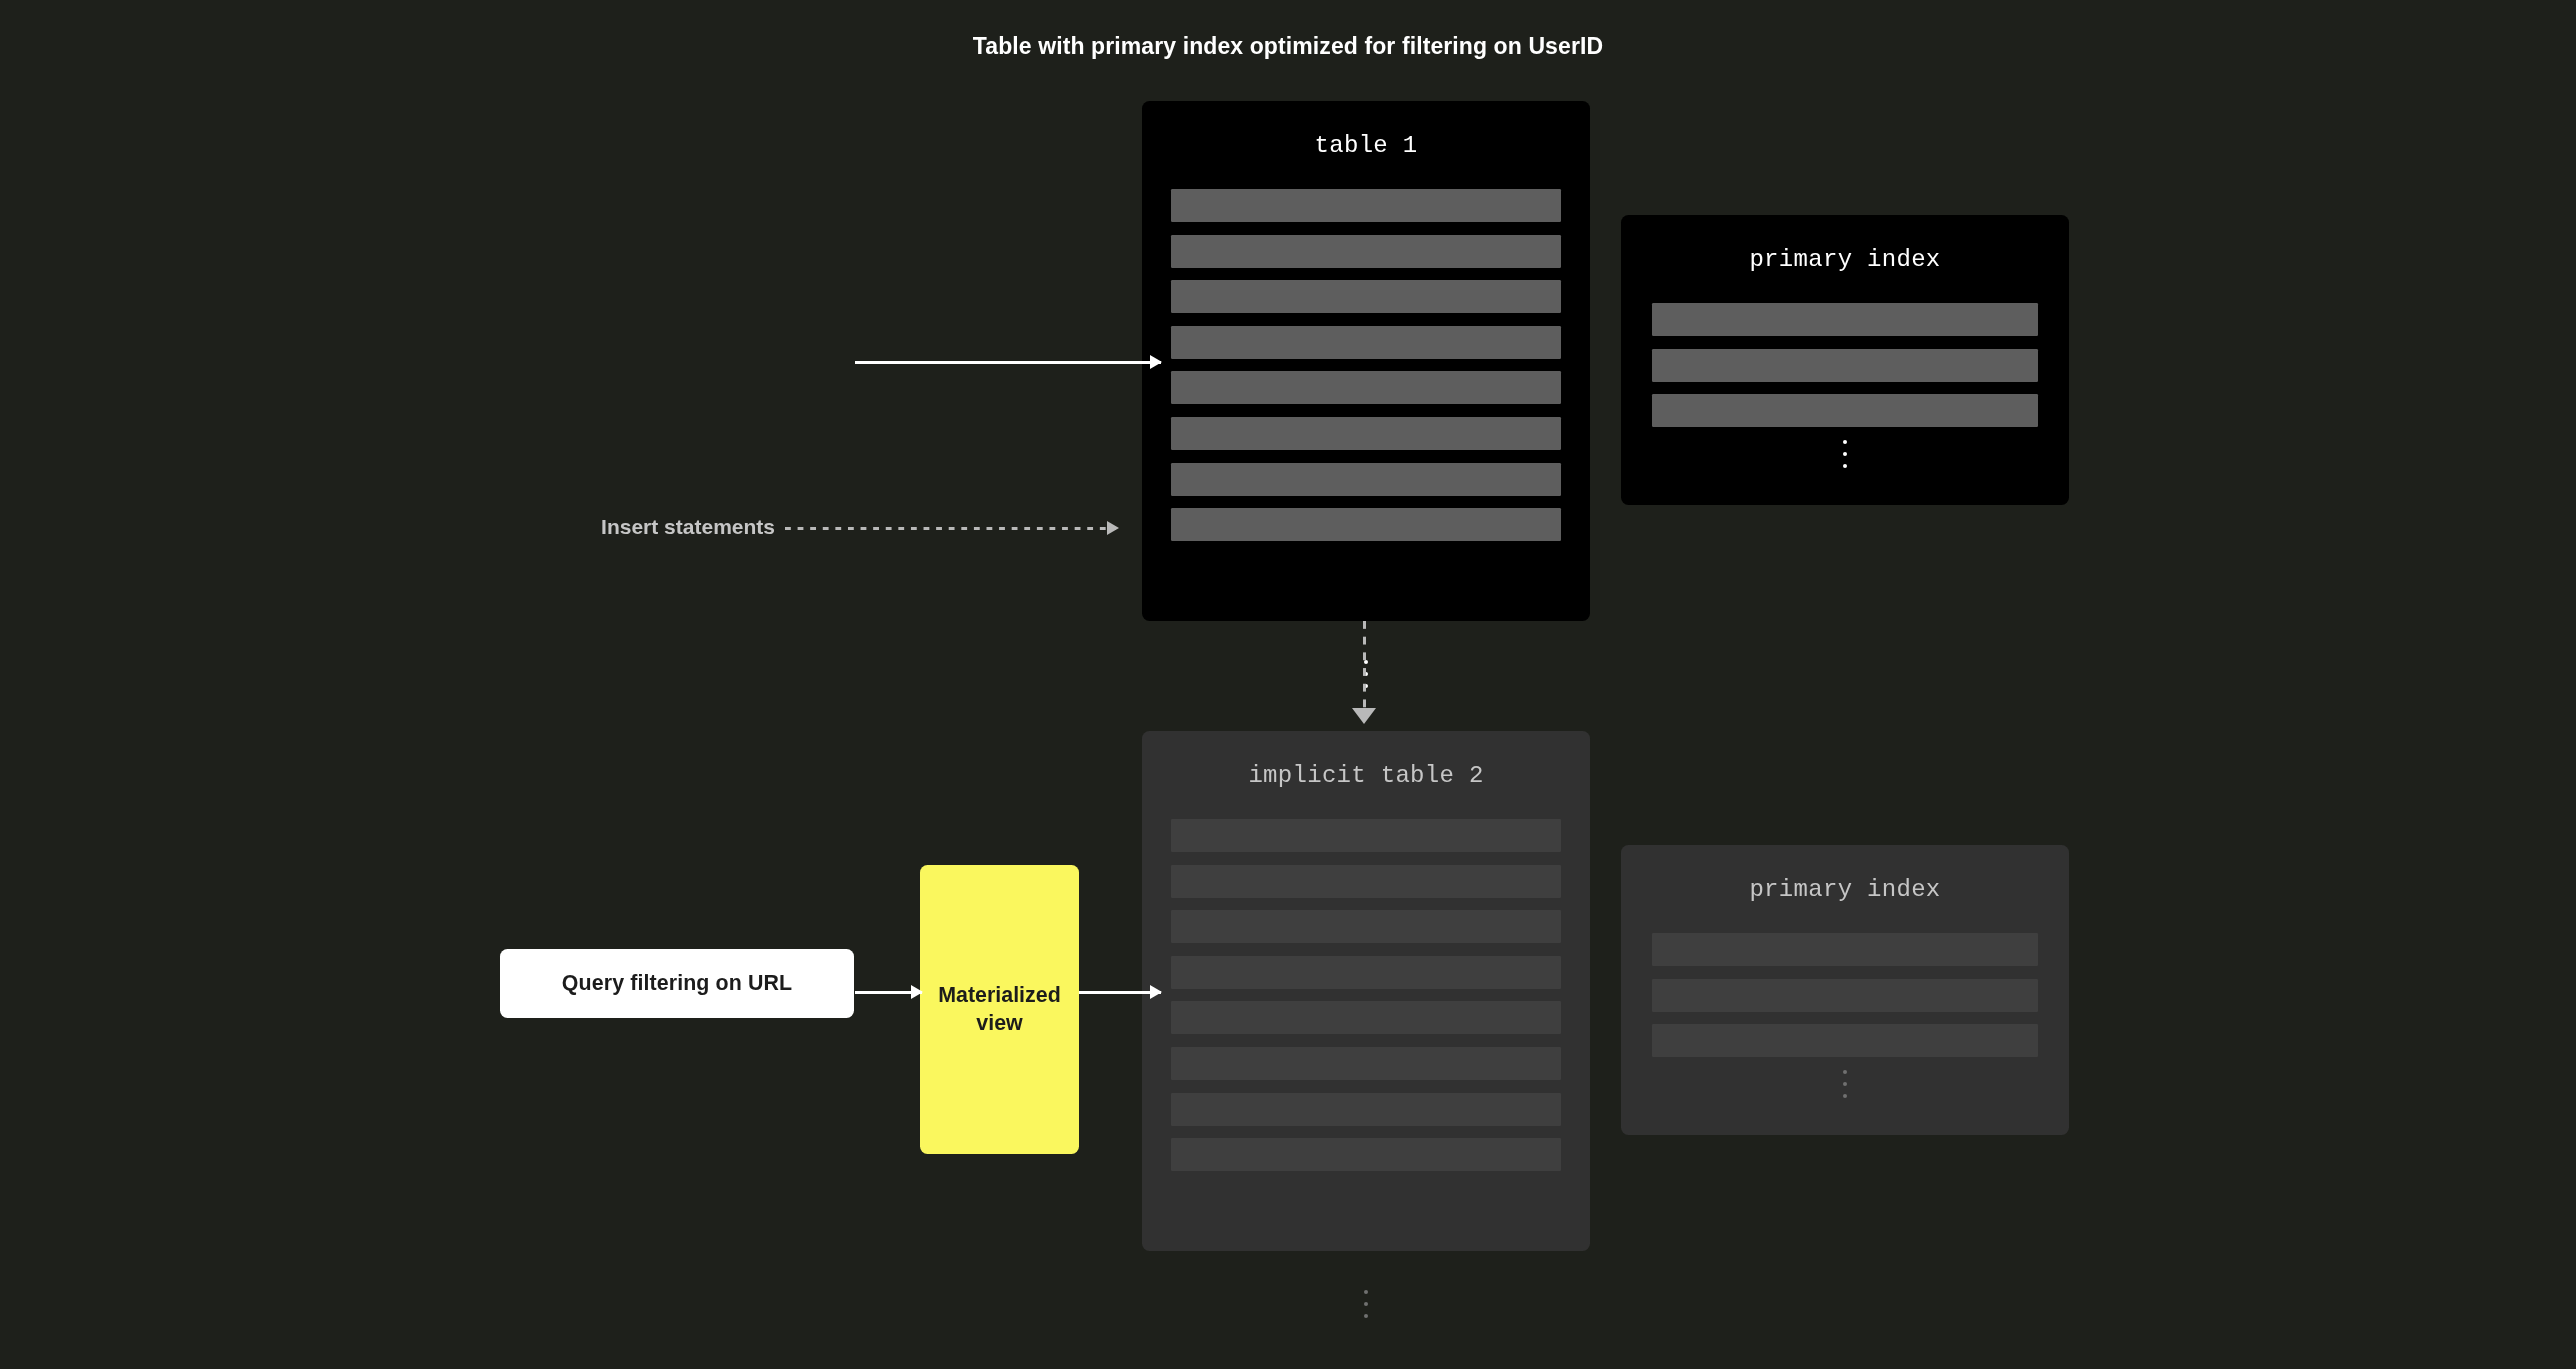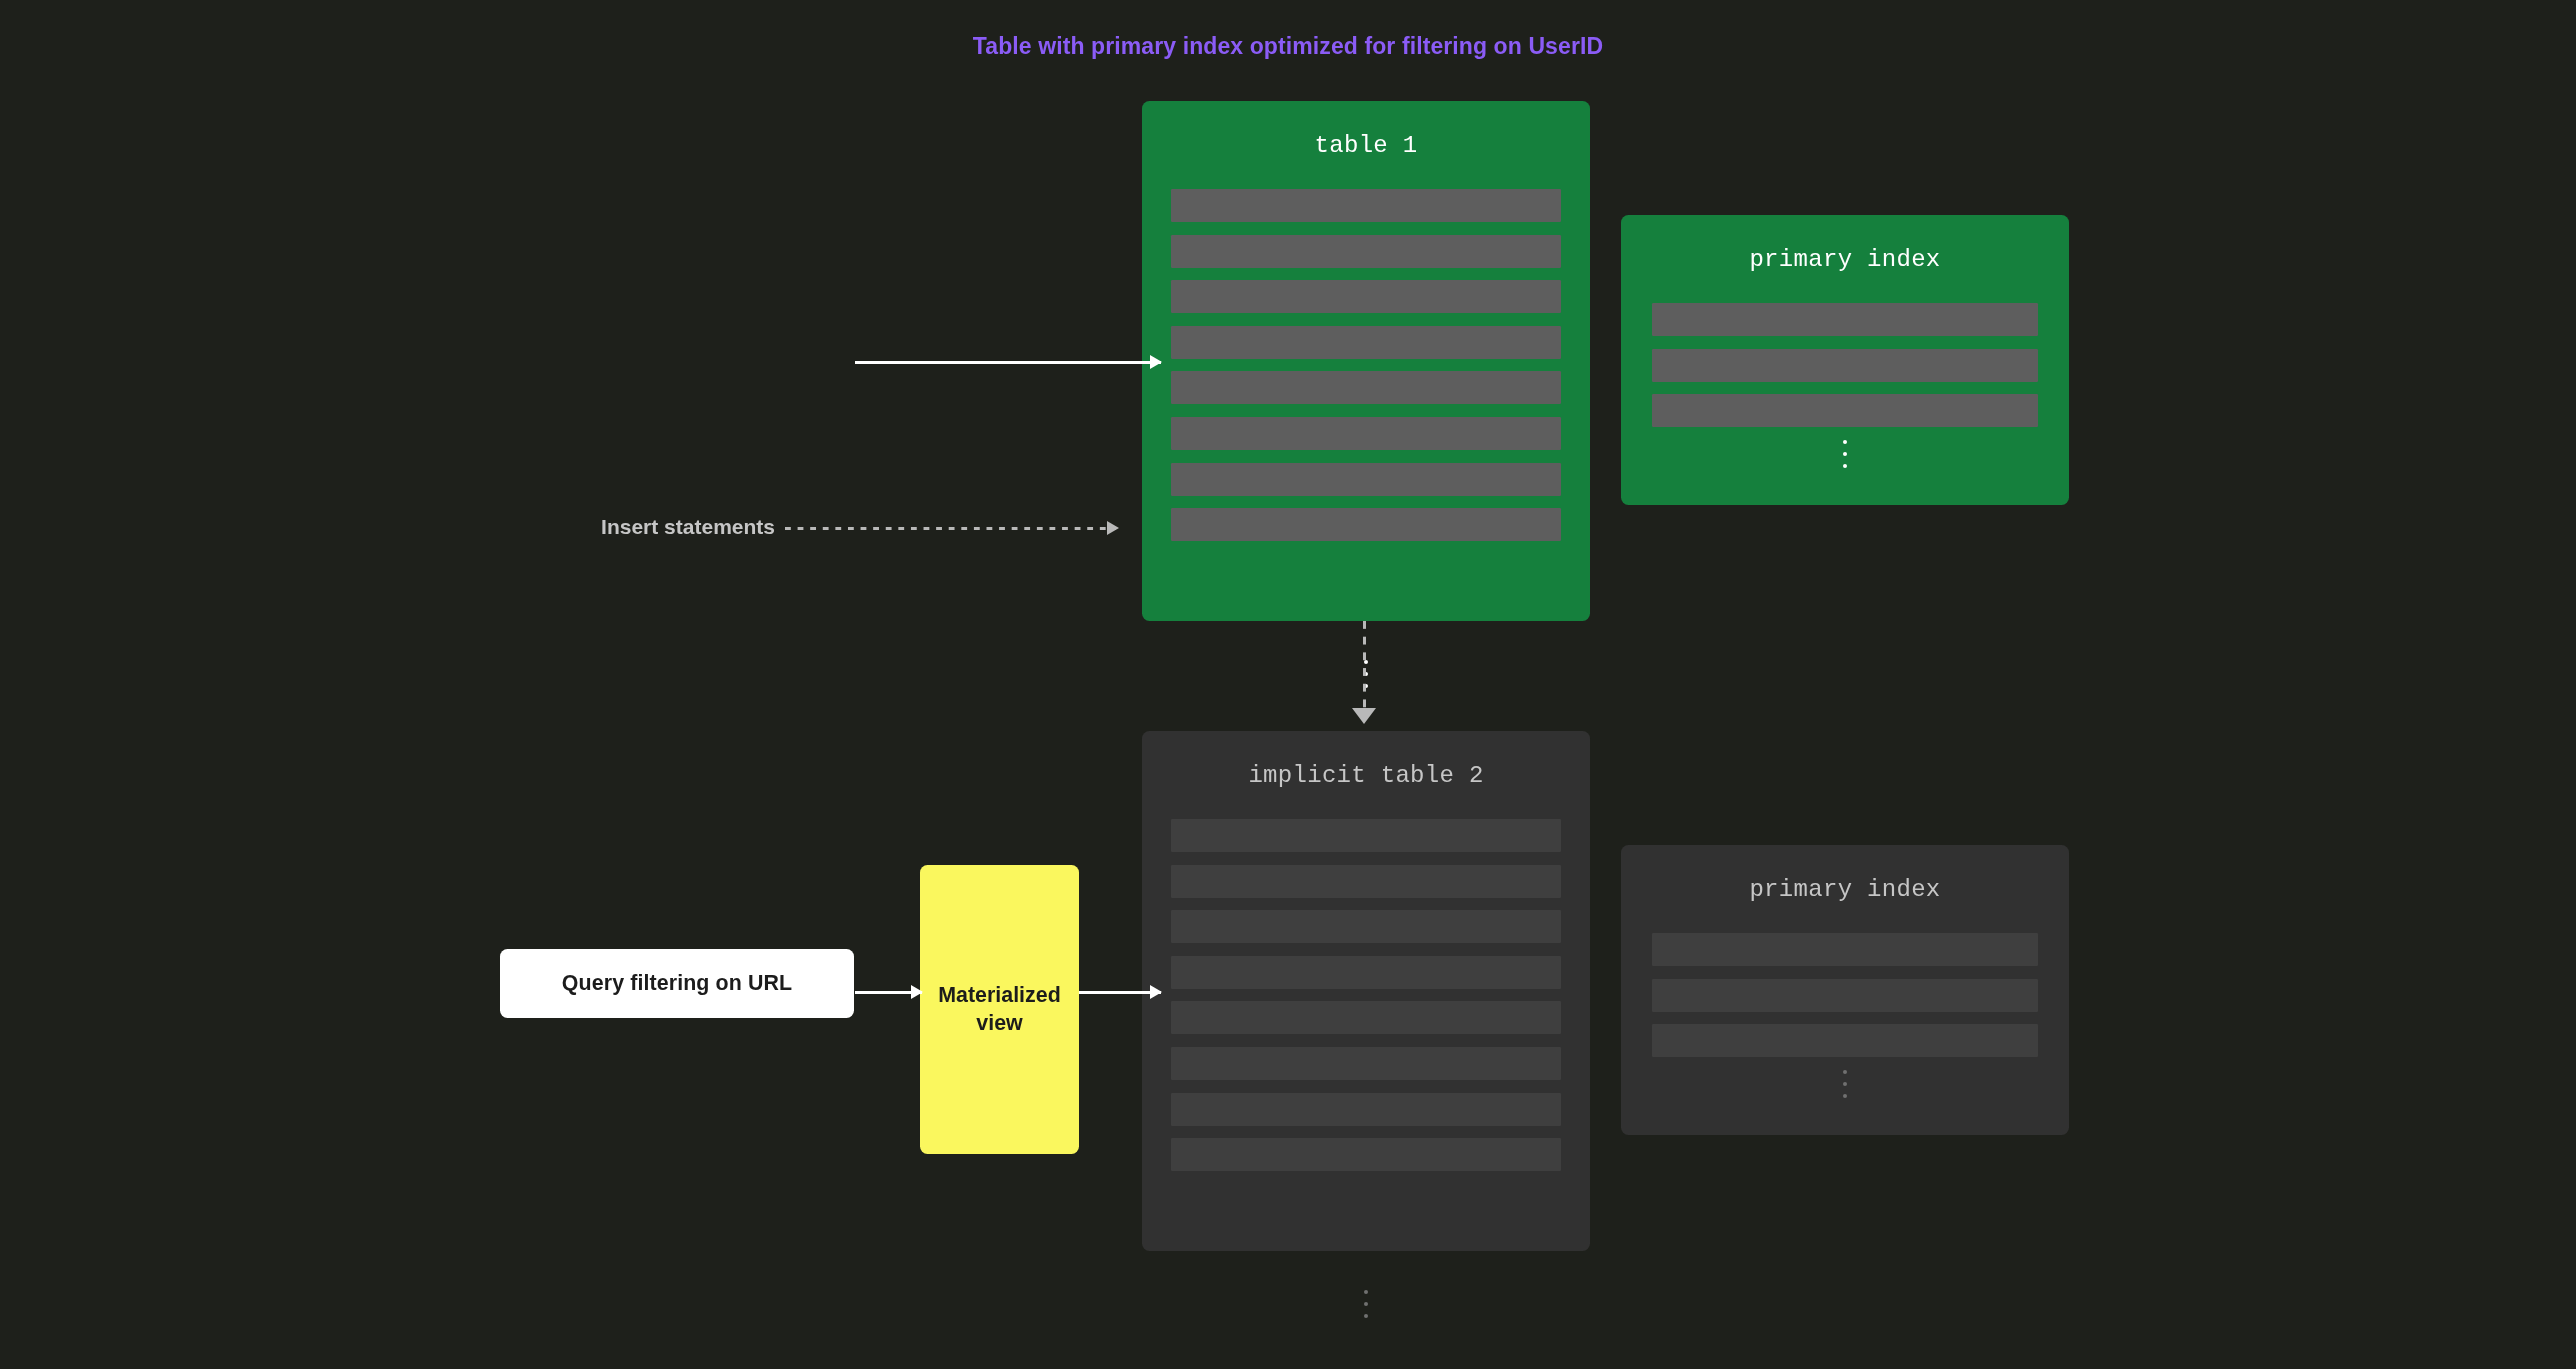--- a/index.html
+++ b/index.html
@@ -16,21 +16,21 @@
     -webkit-font-smoothing: antialiased;
   }
   .stage {
     position: absolute;
     inset: 0;
   }
 
   
   .caption {
     position: absolute;
-    color: #8b5cf6;
+    color: #ffffff;
     font-weight: bold;
     font-size: 23px;
     letter-spacing: 0.1px;
     white-space: nowrap;
     text-align: center;
   }
   #caption-top   { top: 33px;  left: 0; right: 0; }
   #caption-bottom{ top: 1296px; left: 0; right: 0; }
 
   
@@ -64,21 +64,21 @@
   .vdots i {
     display: block;
     width: 4.4px;
     height: 4.4px;
     border-radius: 50%;
     margin: 0 auto 7.5px auto;
   }
   .vdots i:last-child { margin-bottom: 0; }
 
   
-  .card.bright           { background: #15803d; }
+  .card.bright           { background: #000000; }
   .card.bright .card-title { color: #ffffff; }
   .card.bright .row      { background: #5e5e5e; }
   .card.bright .vdots i  { background: #ffffff; }
 
   
   .card.dim              { background: #313131; }
   .card.dim .card-title  { color: #c6c6c6; }
   .card.dim .row         { background: #3f3f3f; }
   .card.dim .vdots i     { background: #707070; }
 

